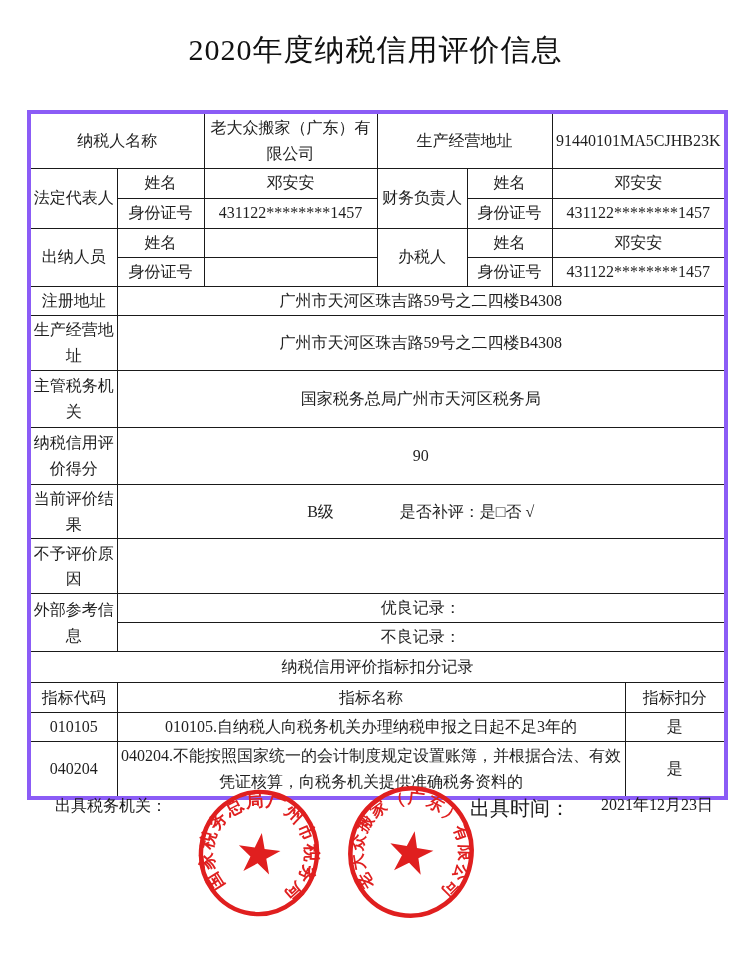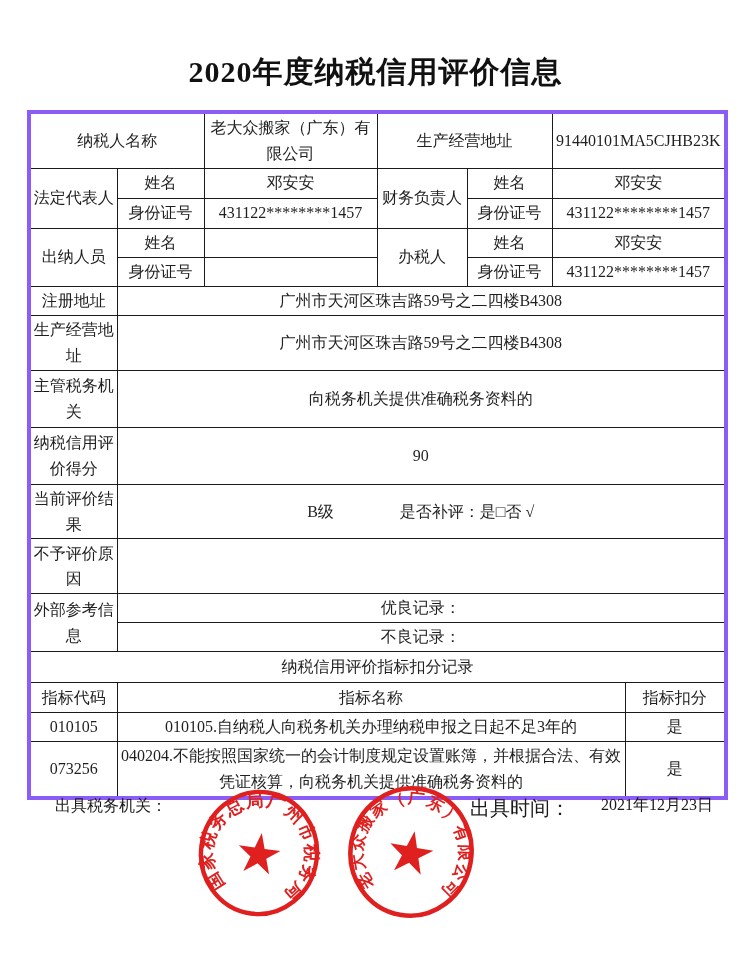--- a/index.html
+++ b/index.html
@@ -3,22 +3,22 @@
 <meta charset="utf-8">
 <style>
   html,body{margin:0;padding:0;}
   body{
     width:751px;height:969px;background:#ffffff;
     font-family:"Liberation Serif","DejaVu Serif",serif;
     color:#1a1a1a;position:relative;overflow:hidden;
   }
   .page{position:relative;width:751px;height:969px;}
   .doc-title{
-    position:absolute;top:52px;left:0;width:100%;
-    text-align:center;font-size:30px;font-weight:bold;color:#111;
+    position:absolute;top:30px;left:0;width:100%;
+    text-align:center;font-size:30px;font-weight:normal;color:#111;
     letter-spacing:1px;margin:0;
   }
   table.main{
     position:absolute;left:27px;top:110px;width:697px;
     border-collapse:collapse;table-layout:fixed;
     border:4px solid #8b5cf6;
   }
   table.main td{
     border:1px solid #1a1a1a;
     text-align:center;vertical-align:middle;
@@ -94,21 +94,21 @@
     <tr class="r6">
       <td>注册地址</td>
       <td colspan="6">广州市天河区珠吉路59号之二四楼B4308</td>
     </tr>
     <tr class="r7">
       <td>生产经营地址</td>
       <td colspan="6">广州市天河区珠吉路59号之二四楼B4308</td>
     </tr>
     <tr class="r8">
       <td>主管税务机关</td>
-      <td colspan="6">向税务机关提供准确税务资料的</td>
+      <td colspan="6">国家税务总局广州市天河区税务局</td>
     </tr>
     <tr class="r9">
       <td>纳税信用评价得分</td>
       <td colspan="6">90</td>
     </tr>
     <tr class="r10">
       <td>当前评价结果</td>
       <td colspan="6">
         <span>B级</span><span class="gap-left">是否补评：是□否 √</span>
       </td>
@@ -131,21 +131,21 @@
       <td>指标代码</td>
       <td colspan="5">指标名称</td>
       <td>指标扣分</td>
     </tr>
     <tr class="r16">
       <td>010105</td>
       <td colspan="5">010105.自纳税人向税务机关办理纳税申报之日起不足3年的</td>
       <td>是</td>
     </tr>
     <tr class="r17">
-      <td>073256</td>
+      <td>040204</td>
       <td colspan="5">040204.不能按照国家统一的会计制度规定设置账簿，并根据合法、有效凭证核算，向税务机关提供准确税务资料的</td>
       <td>是</td>
     </tr>
   </tbody>
     </table>
 
   <div class="footer">
     <span class="issuer-label">出具税务机关：</span>
 
     <svg class="stamp stamp-left" viewBox="0 0 200 210">

